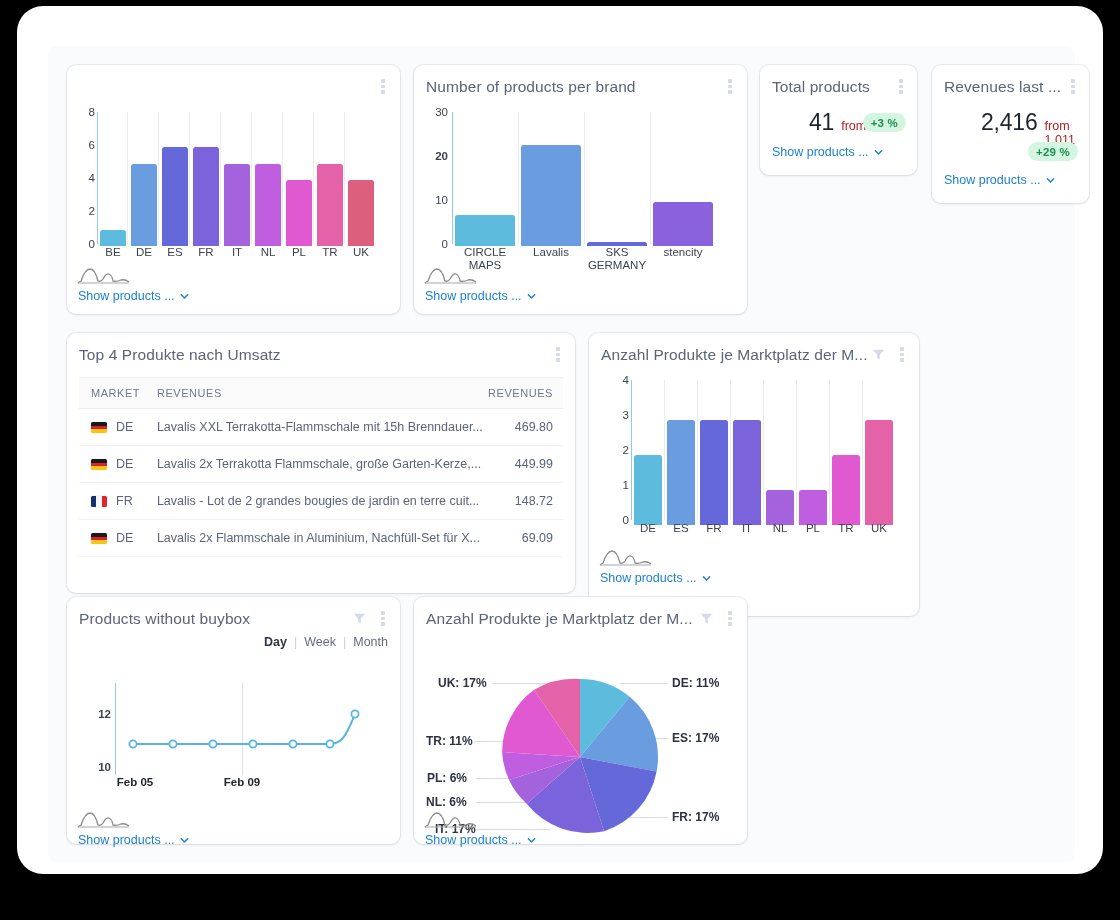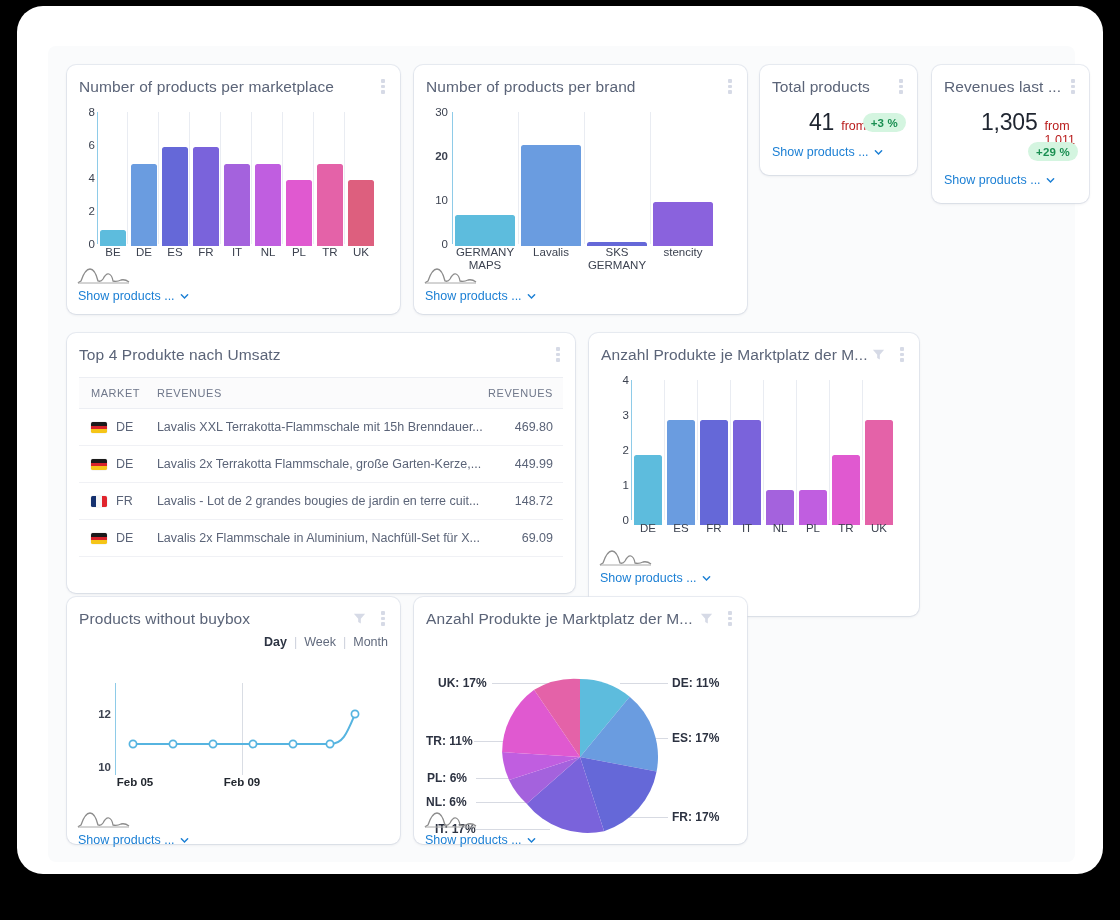--- a/index.html
+++ b/index.html
@@ -126,21 +126,20 @@
   }
   .leader { position: absolute; height: 1px; background: #d7dae2; }
 </style>
 </head>
 <body>
 
 <div id="window">
 <div id="dashboard">
 
   <div class="card" style="left:19px;top:19px;width:333px;height:249px;">
-    <div class="card-title">Number of products per marketplace</div>
     <div class="hdr-icons" style="right:10px;">
       <div class="kebab">
             <i></i>
             <i></i>
             <i></i>
           </div>
     </div>
 
     <div class="plot" style="left:30px;top:47px;width:288px;height:148px;">
 
@@ -211,21 +210,21 @@
       <div class="tick" style="left:-28px;top:126px;width:24px;">0</div>
       <div class="axisline" style="left:0;top:0;height:132px;"></div>
       <div class="gridline" style="left:66px;top:0;width:1px;height:132px;"></div>
       <div class="gridline" style="left:132px;top:0;width:1px;height:132px;"></div>
       <div class="gridline" style="left:198px;top:0;width:1px;height:132px;"></div>
 
       <div class="bar" style="left:3px;  width:60px;height:30.8px; bottom:14px;background:#5dbcdd;"></div>
       <div class="bar" style="left:69px; width:60px;height:101.2px;bottom:14px;background:#6a9ce0;"></div>
       <div class="bar" style="left:135px;width:60px;height:4.4px;  bottom:14px;background:#6568d8;"></div>
       <div class="bar" style="left:201px;width:60px;height:44px;   bottom:14px;background:#8a62dd;"></div>
-      <div class="xlab" style="left:-3px;top:134px;width:72px;white-space:normal;">GERMANY MAPS</div>
+      <div class="xlab" style="left:-3px;top:134px;width:72px;white-space:normal;">CIRCLE MAPS</div>
       <div class="xlab" style="left:63px;top:134px;width:72px;white-space:normal;">Lavalis</div>
       <div class="xlab" style="left:129px;top:134px;width:72px;white-space:normal;">SKS GERMANY</div>
       <div class="xlab" style="left:195px;top:134px;width:72px;white-space:normal;">stencity</div>
     </div>
 
     <svg class="distro" style="left:10px;top:200px;" viewBox="0 0 54 22">
       <path d="M1 18 Q2 17 4 16 Q8 4 13 4 Q18 4 21 16 Q24 17 26 14 Q29 8 32 9 Q35 10 36 16 Q40 17 44 15 Q48 14 52 17" fill="none" stroke="#8c8c8c" stroke-width="1.3"></path>
       <path d="M1 18 L52 18" stroke="#a8a8a8" stroke-width="1"></path>
     </svg>
 
@@ -262,21 +261,21 @@
   <div class="card" style="left:884px;top:19px;width:157px;height:138px;">
     <div class="card-title">Revenues last ...</div>
     <div class="hdr-icons" style="right:9px;">
       <div class="kebab">
             <i></i>
             <i></i>
             <i></i>
           </div>
     </div>
     <div class="kpi-main" style="left:13px;top:44px;">
-      <span class="kpi-value">1,305</span>
+      <span class="kpi-value">2,416</span>
       <span class="kpi-from">from 1,011</span>
     </div>
     <div class="badge" style="right:11px;top:77px;">+29 %</div>
     <div class="showlink" style="left:12px;top:108px;">
       <span>Show products ...</span>
       <svg class="chev" viewBox="0 0 10 10">
             <path d="M1.5 3 L5 6.6 L8.5 3" fill="none" stroke="#1b7fd4" stroke-width="1.6" stroke-linecap="round"></path>
           </svg>
     </div>
   </div>

